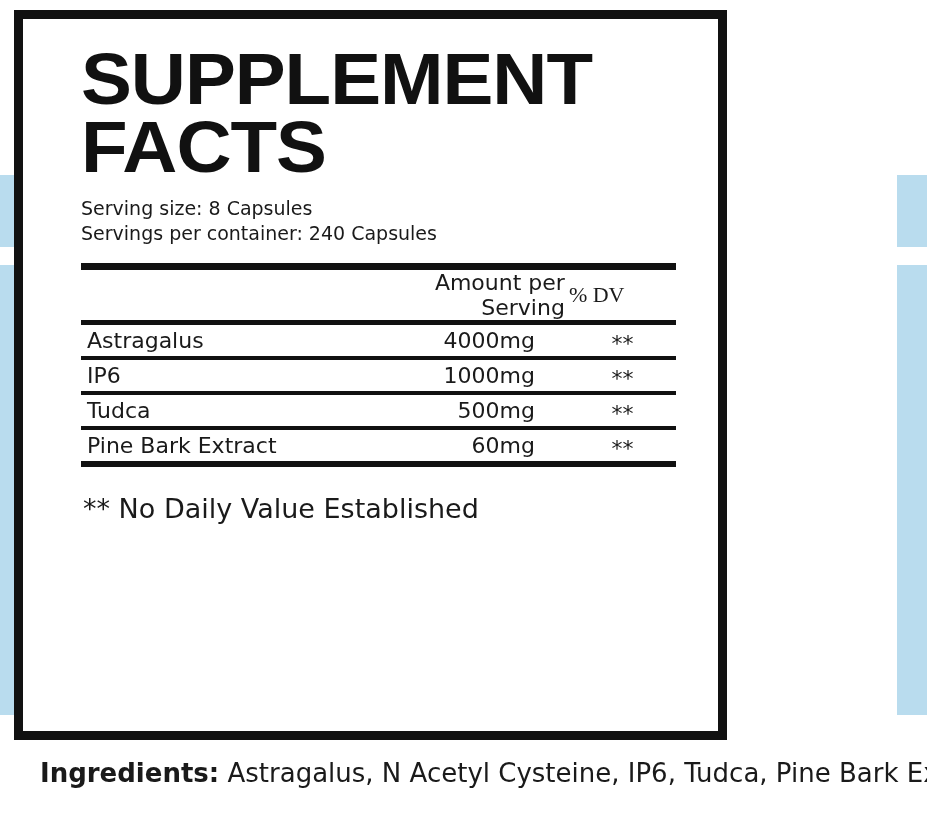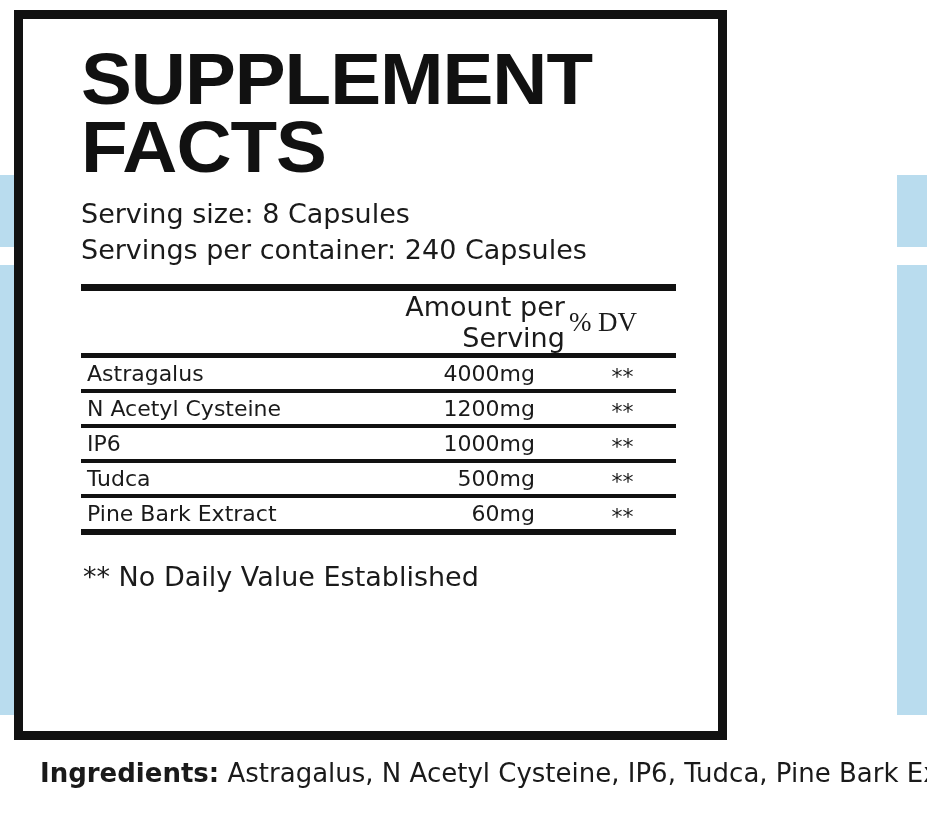--- a/index.html
+++ b/index.html
@@ -48,21 +48,21 @@
     font-size: 72px;
     line-height: 0.95;
     letter-spacing: -1px;
     margin: 0 0 14px 0;
     color: #111111;
     transform: scaleX(1.06);
     transform-origin: left center;
   }
 
   .serving-line {
-    font-size: 27px;
+    font-size: 19px;
     line-height: 1.34;
     color: #1a1a1a;
     white-space: nowrap;
   }
 
   .rule-thick {
     border-top: 7px solid #111111;
     margin-top: 16px;
   }
 
@@ -74,21 +74,21 @@
   table.facts td {
     padding: 0;
     vertical-align: middle;
   }
 
   .col-name   { width: 46%; }
   .col-amount { width: 36%; }
   .col-dv     { width: 18%; }
 
   .head-row td {
-    font-size: 27px;
+    font-size: 22px;
     padding: 9px 0 10px 0;
     border-bottom: 5px solid #111111;
   }
   .head-amount {
     text-align: right;
     padding-right: 4px !important;
   }
   .head-dv {
     text-align: left;
     font-family: Liberation Serif, serif;
@@ -165,25 +165,20 @@
           <td class="head-amount">Amount per Serving</td>
           <td class="head-dv">% DV</td>
         </tr>
 
         <tr class="item-row">
           <td class="item-name">Astragalus</td>
           <td class="item-amount">4000mg</td>
           <td class="item-dv">**</td>
         </tr>
 
-        <tr class="item-row">
-          <td class="item-name">N Acetyl Cysteine</td>
-          <td class="item-amount">1200mg</td>
-          <td class="item-dv">**</td>
-        </tr>
 
         <tr class="item-row">
           <td class="item-name">IP6</td>
           <td class="item-amount">1000mg</td>
           <td class="item-dv">**</td>
         </tr>
 
         <tr class="item-row">
           <td class="item-name">Tudca</td>
           <td class="item-amount">500mg</td>

